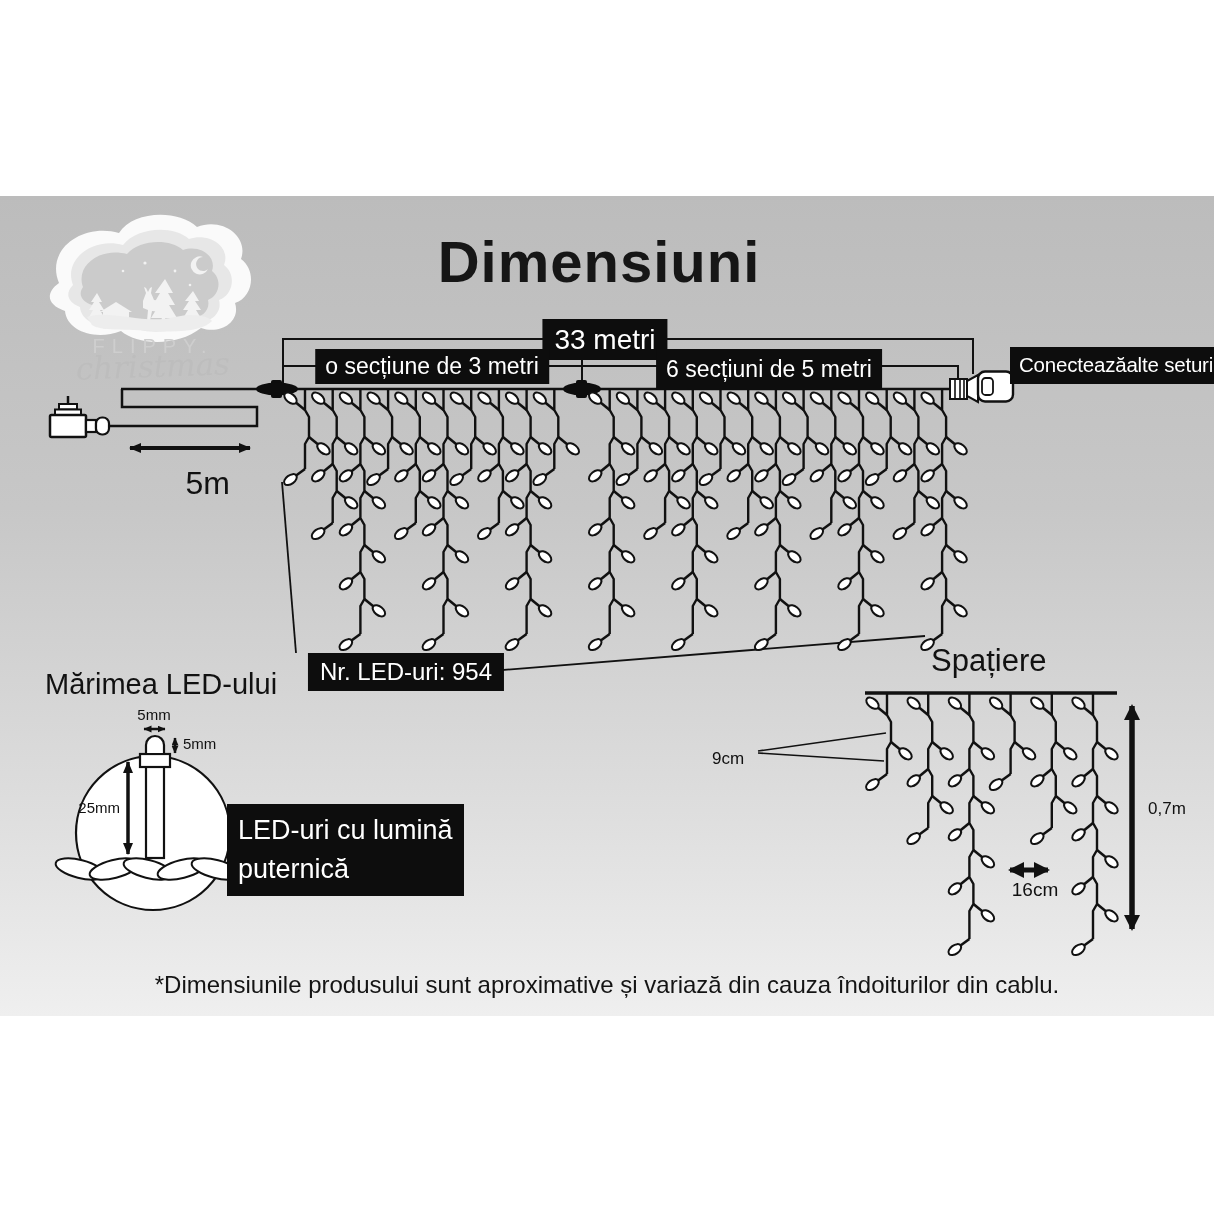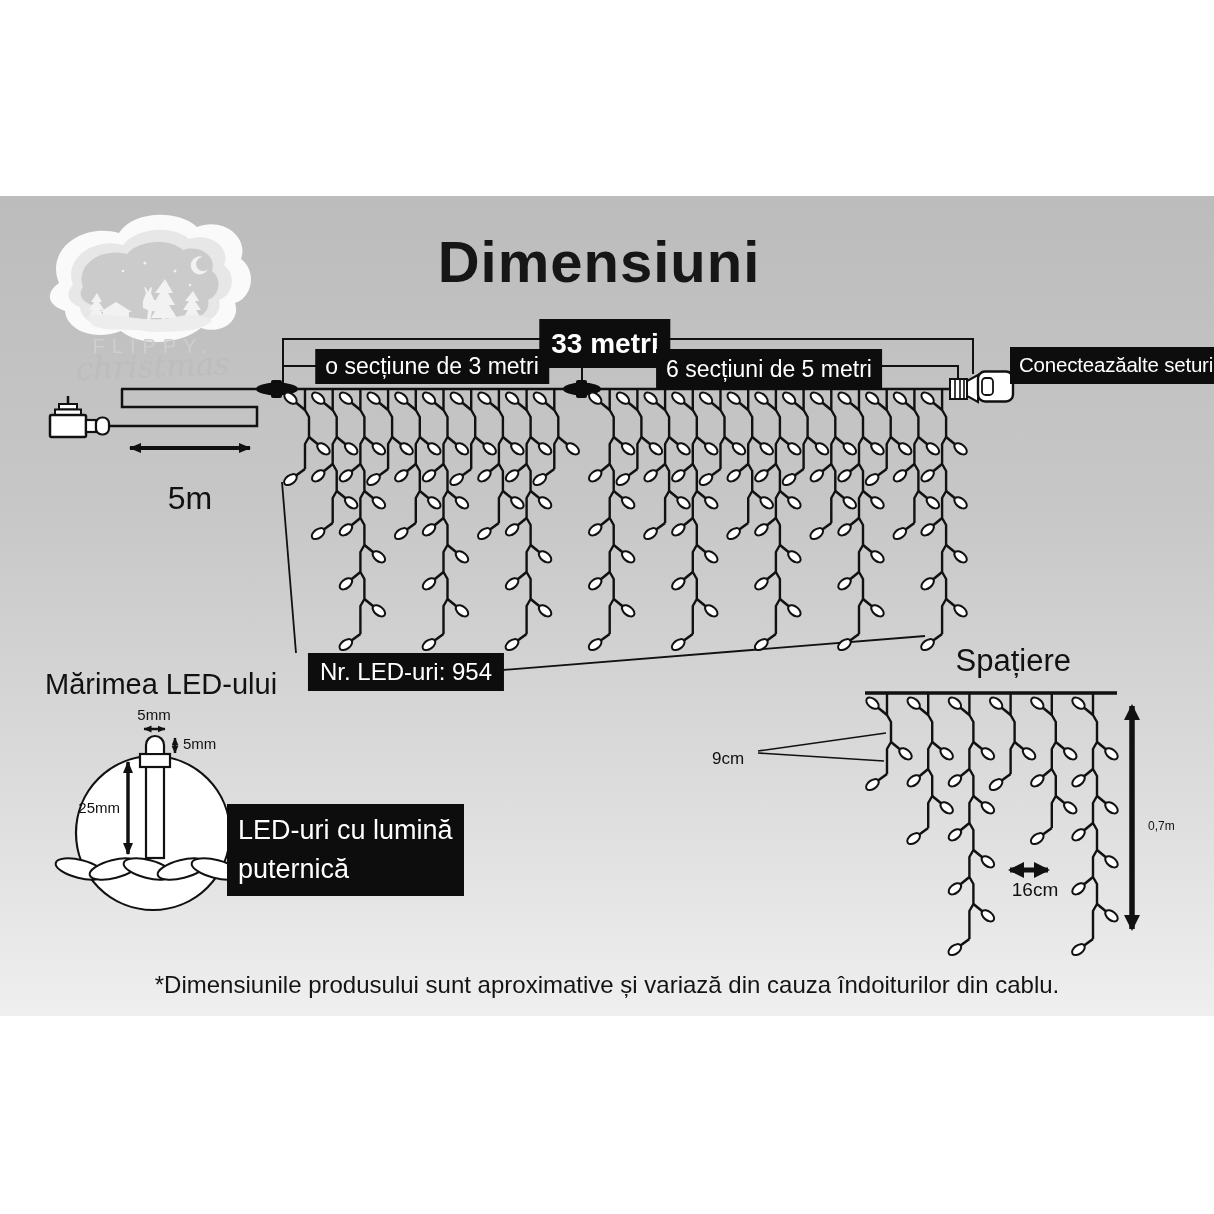--- a/index.html
+++ b/index.html
@@ -17,38 +17,38 @@
     left:0;right:16px;top:228px;text-align:center;
     font-size:58px;font-weight:700;letter-spacing:1px;color:#161616;
   }
   .badge{
     position:absolute;background:#0d0d0d;color:#fff;
     display:inline-flex;align-items:center;justify-content:center;
     white-space:nowrap;z-index:3;
   }
   .badge.center{transform:translateX(-50%);}
   .badge .bl{display:block;white-space:nowrap;}
-  .b33{left:605px;top:319px;height:49px;font-size:28px;padding:0 12px;font-weight:bold;}
+  .b33{left:605px;top:319px;height:41px;font-size:28px;padding:0 12px;}
   .b3m{left:432px;top:349px;height:35px;font-size:23px;padding:0 10px;}
   .b6s{left:769px;top:349px;height:41px;font-size:23px;padding:0 10px;}
   .bconn{left:1010px;top:347px;font-size:20.5px;line-height:1.3;padding:5px 9px;
          flex-direction:row;align-items:flex-start;letter-spacing:-0.2px;}
   .bnr{left:406px;top:653px;height:38px;font-size:24px;padding:0 12px;}
   .bled{left:227px;top:804px;font-size:27px;line-height:1.45;padding:7px 11px;
         flex-direction:column;align-items:flex-start;}
   .lbl{position:absolute;z-index:3;white-space:nowrap;color:#111;}
-  .lbl5m{left:150px;top:480px;width:80px;text-align:center;font-size:32px;}
+  .lbl5m{left:150px;top:465px;width:80px;text-align:right;font-size:32px;}
   .hled{left:45px;top:668px;font-size:29px;}
   .l5mmTop{left:128px;top:706px;width:52px;text-align:center;font-size:15px;}
   .l5mmRight{left:183px;top:735px;font-size:15px;}
   .l25mm{left:70px;top:799px;width:50px;text-align:right;font-size:15px;}
-  .hspat{left:931px;top:643px;width:140px;text-align:right;font-size:31px;}
+  .hspat{left:931px;top:643px;width:140px;text-align:left;font-size:31px;}
   .l9cm{left:712px;top:739px;font-size:17px;margin-top:10px;}
   .l16cm{left:1000px;top:879px;width:70px;text-align:center;font-size:19px;}
-  .l07m{left:1148px;top:799px;font-size:12px;margin-top:20px;}
+  .l07m{left:1148px;top:799px;font-size:17px;}
   .footer{left:0;right:0;top:971px;text-align:center;font-size:24px;color:#141414;}
   svg{display:block;}
   .lineart{position:absolute;left:0;top:196px;z-index:1;}
   .logo{position:absolute;left:25px;top:205px;z-index:2;}
 </style>
 </head>
 <body>
 
 <div class="panel"></div>
 

